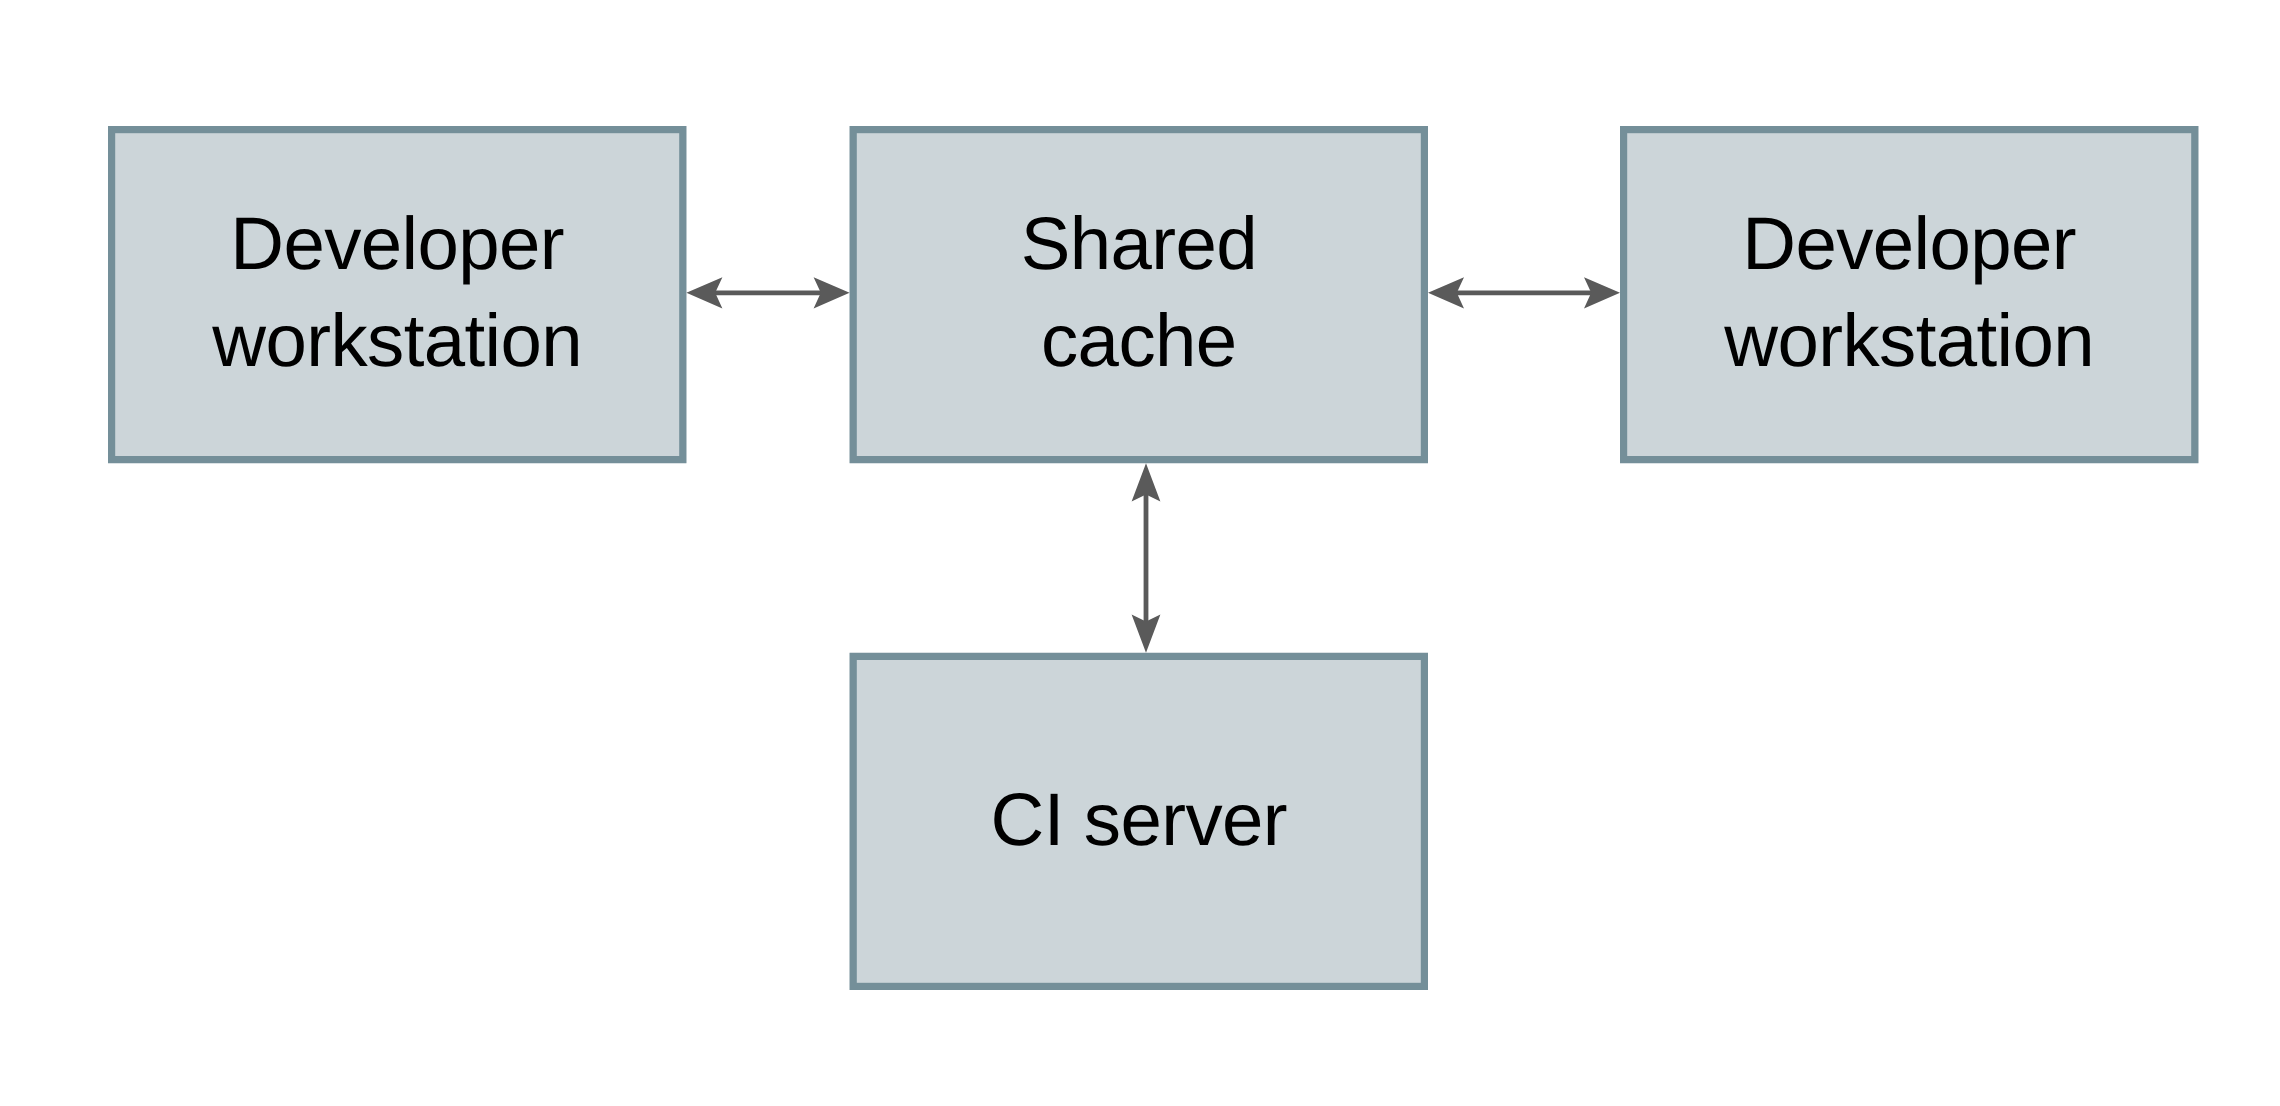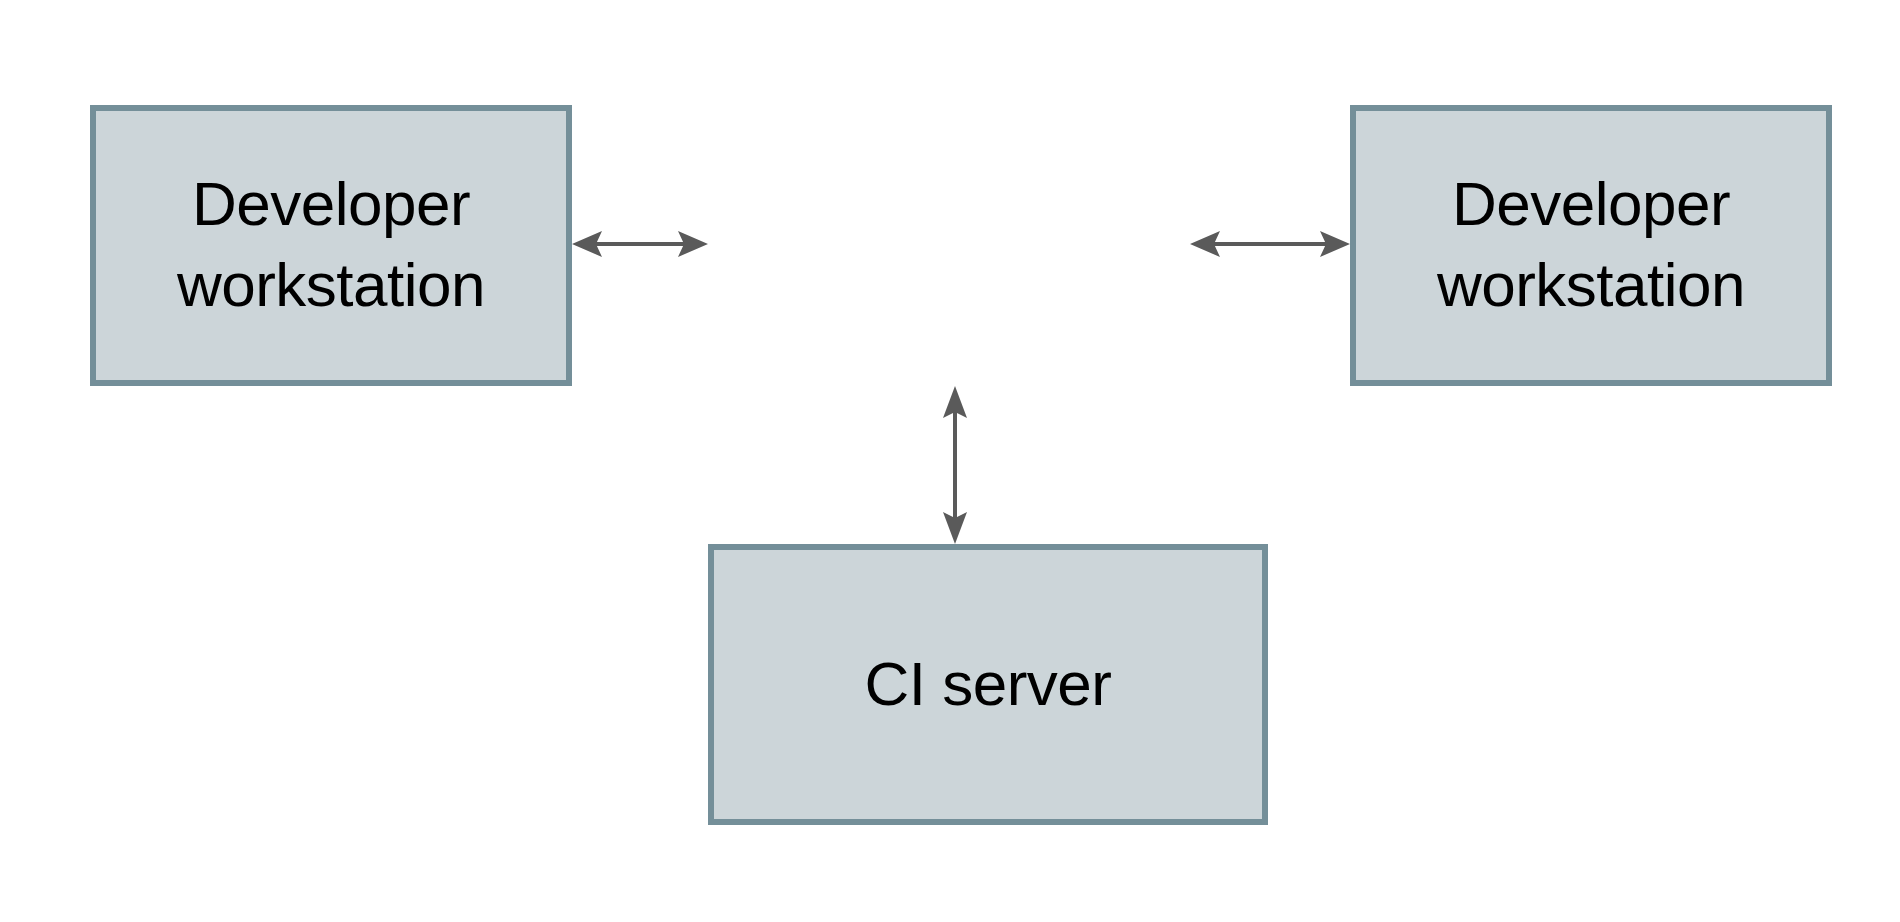--- a/index.html
+++ b/index.html
@@ -53,27 +53,31 @@
 </head>
 <body style="background: rgb(255, 255, 255);">
 
 <div id="canvas" style="background: rgb(255, 255, 255);">
 
   <div class="node" id="node-0" style="left: 90px; top: 105px; width: 482px; height: 281px; background: rgb(204, 213, 217); border-color: rgb(116, 143, 153); color: rgb(0, 0, 0);">
     <div class="node-label two-line">Developer
 workstation</div>
   </div>
 
+  <div class="node" id="node-1" style="left: 708px; top: 105px; width: 482px; height: 281px; background: rgb(204, 213, 217); border-color: rgb(116, 143, 153); color: rgb(0, 0, 0);">
+    <div class="node-label two-line">Shared
+cache</div>
+  </div>
 
   <div class="node" id="node-2" style="left: 1350px; top: 105px; width: 482px; height: 281px; background: rgb(204, 213, 217); border-color: rgb(116, 143, 153); color: rgb(0, 0, 0);">
     <div class="node-label two-line">Developer
 workstation</div>
   </div>
 
-  <div class="node" id="node-3" style="left: 708px; top: 544px; width: 560px; height: 281px; background: rgb(204, 213, 217); border-color: rgb(116, 143, 153); color: rgb(0, 0, 0);">
+  <div class="node" id="node-3" style="left: 708px; top: 544px; width: 482px; height: 281px; background: rgb(204, 213, 217); border-color: rgb(116, 143, 153); color: rgb(0, 0, 0);">
     <div class="node-label">CI server</div>
   </div>
 
   <div class="edge" id="edge-0" style="left:572px; top:222px; width:136px; height:44px;">
     <svg width="136" height="44" viewBox="0 0 136 44" aria-hidden="true">
       <g class="edge-shape">
         <line x1="18" y1="22" x2="118" y2="22" stroke="#5a5a5a" stroke-width="4"></line>
         <path d="M 0 22 L 30 9 L 24 22 L 30 35 Z" fill="#5a5a5a"></path>
         <path d="M 136 22 L 106 9 L 112 22 L 106 35 Z" fill="#5a5a5a"></path>
       </g>

